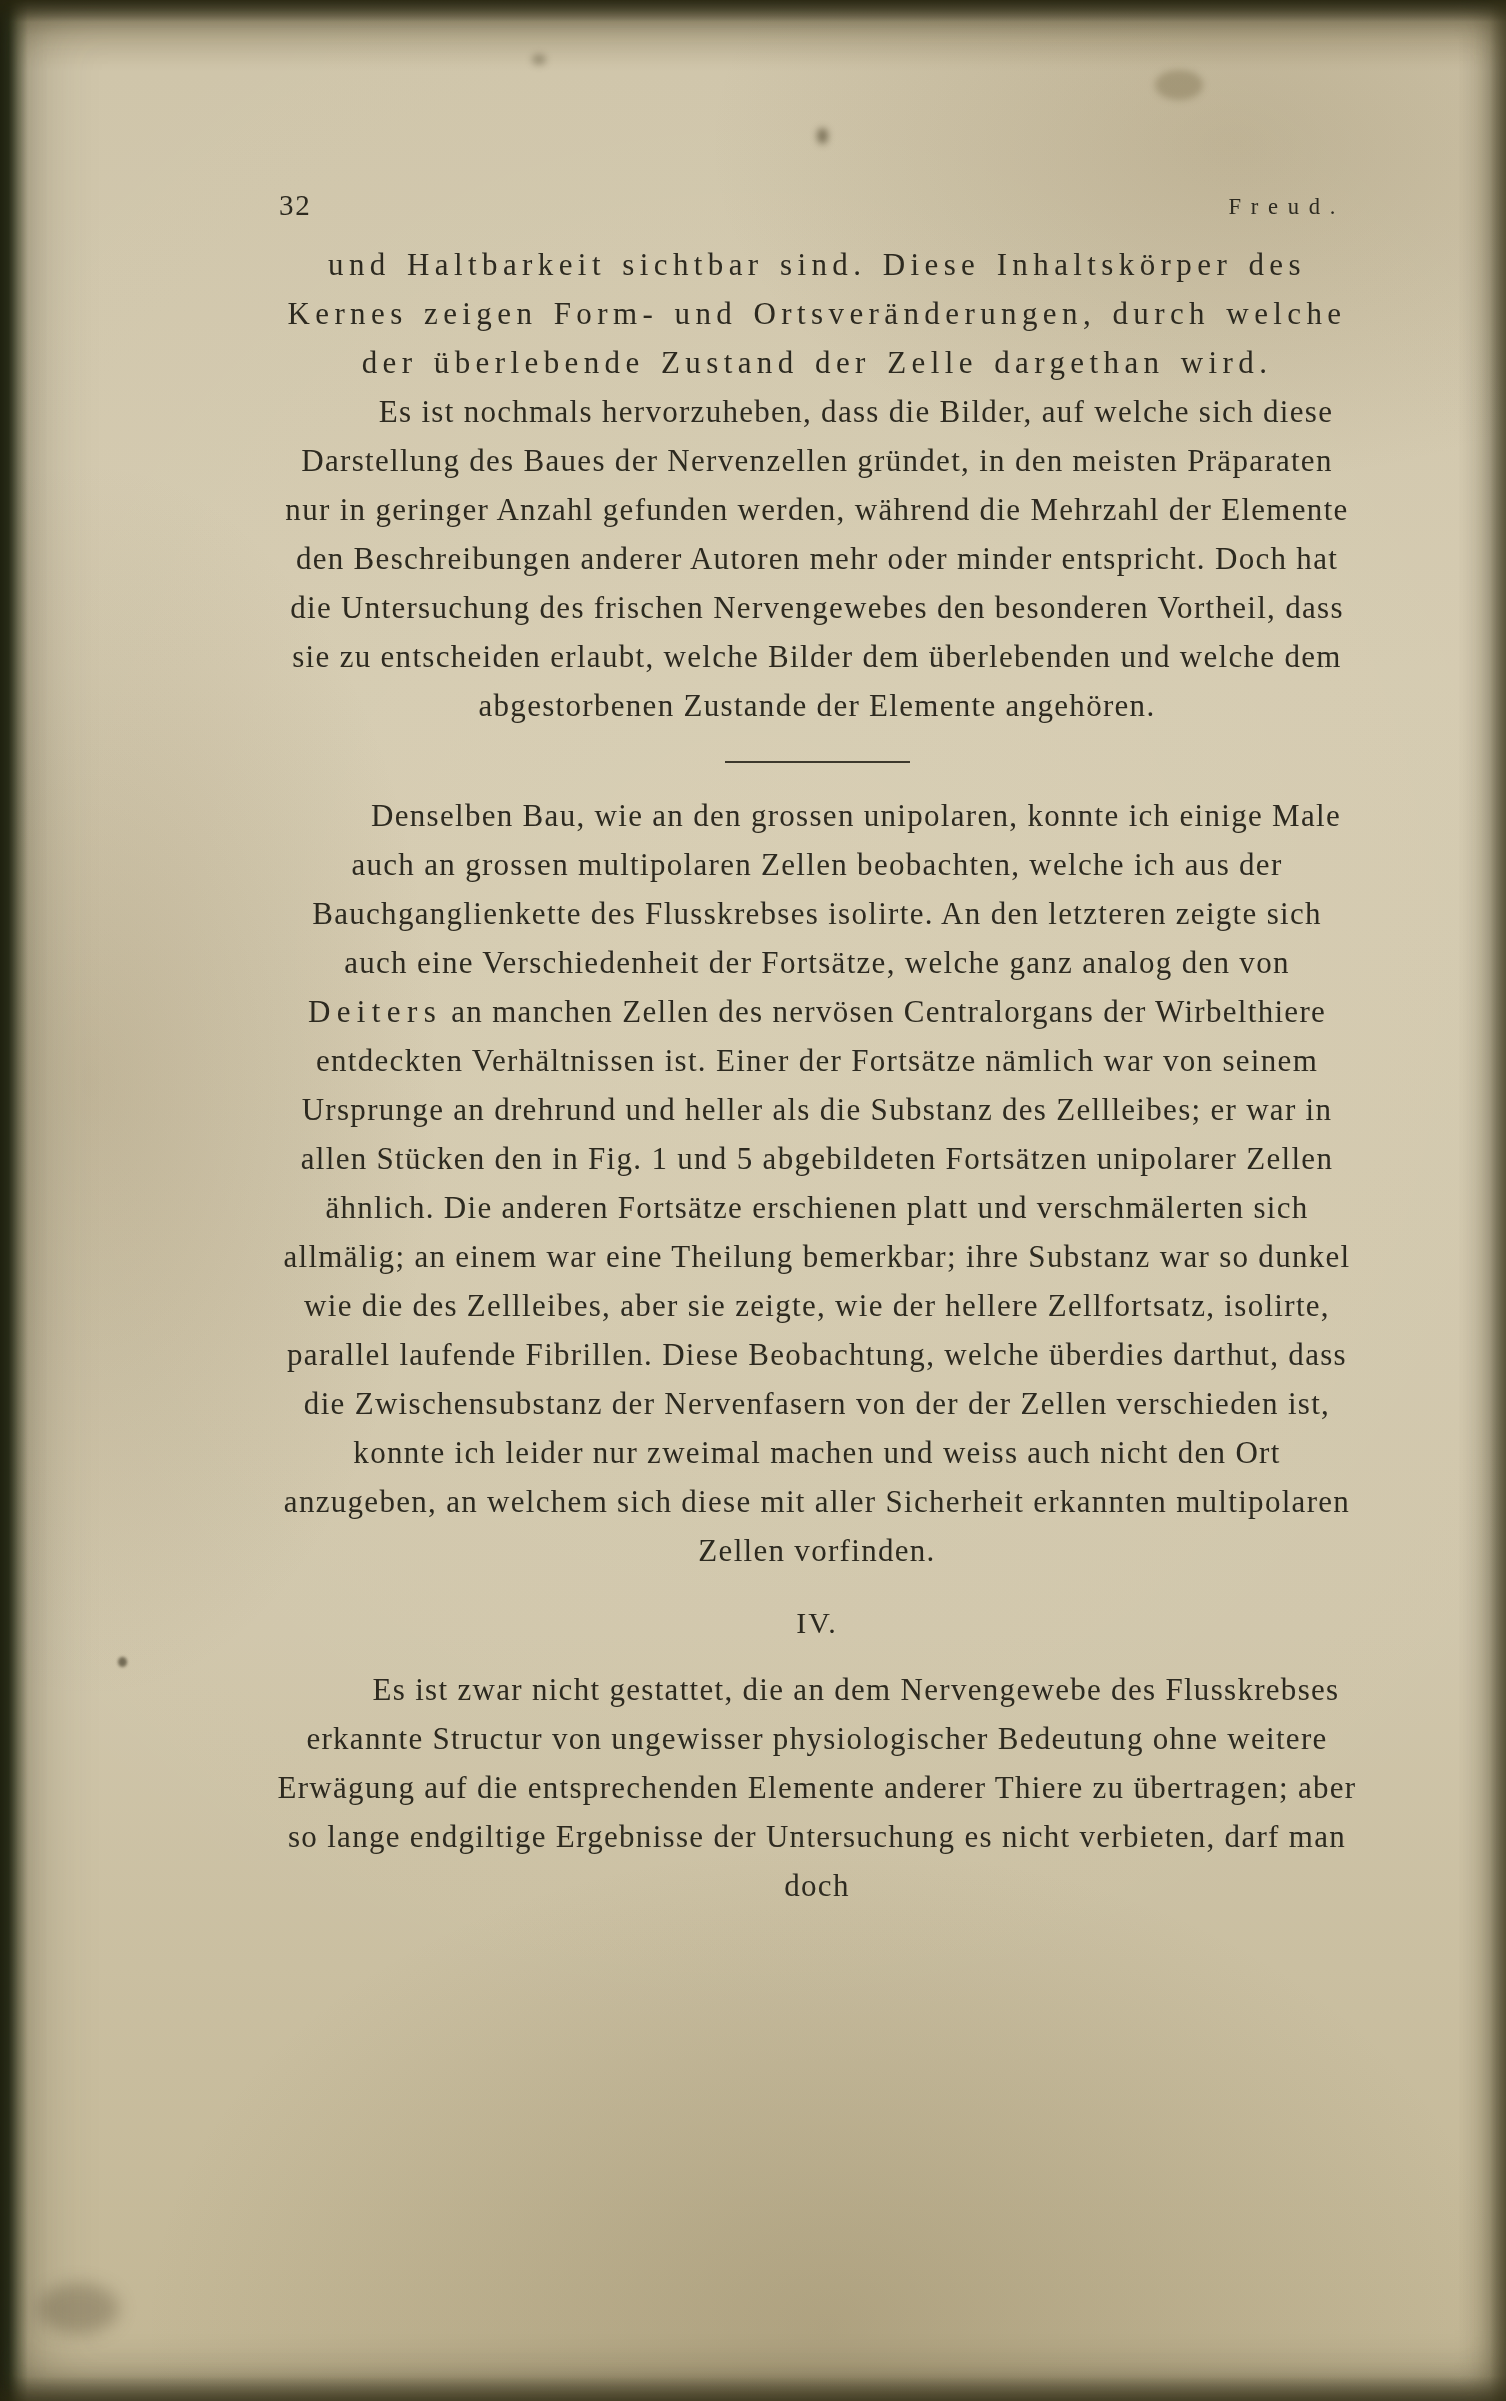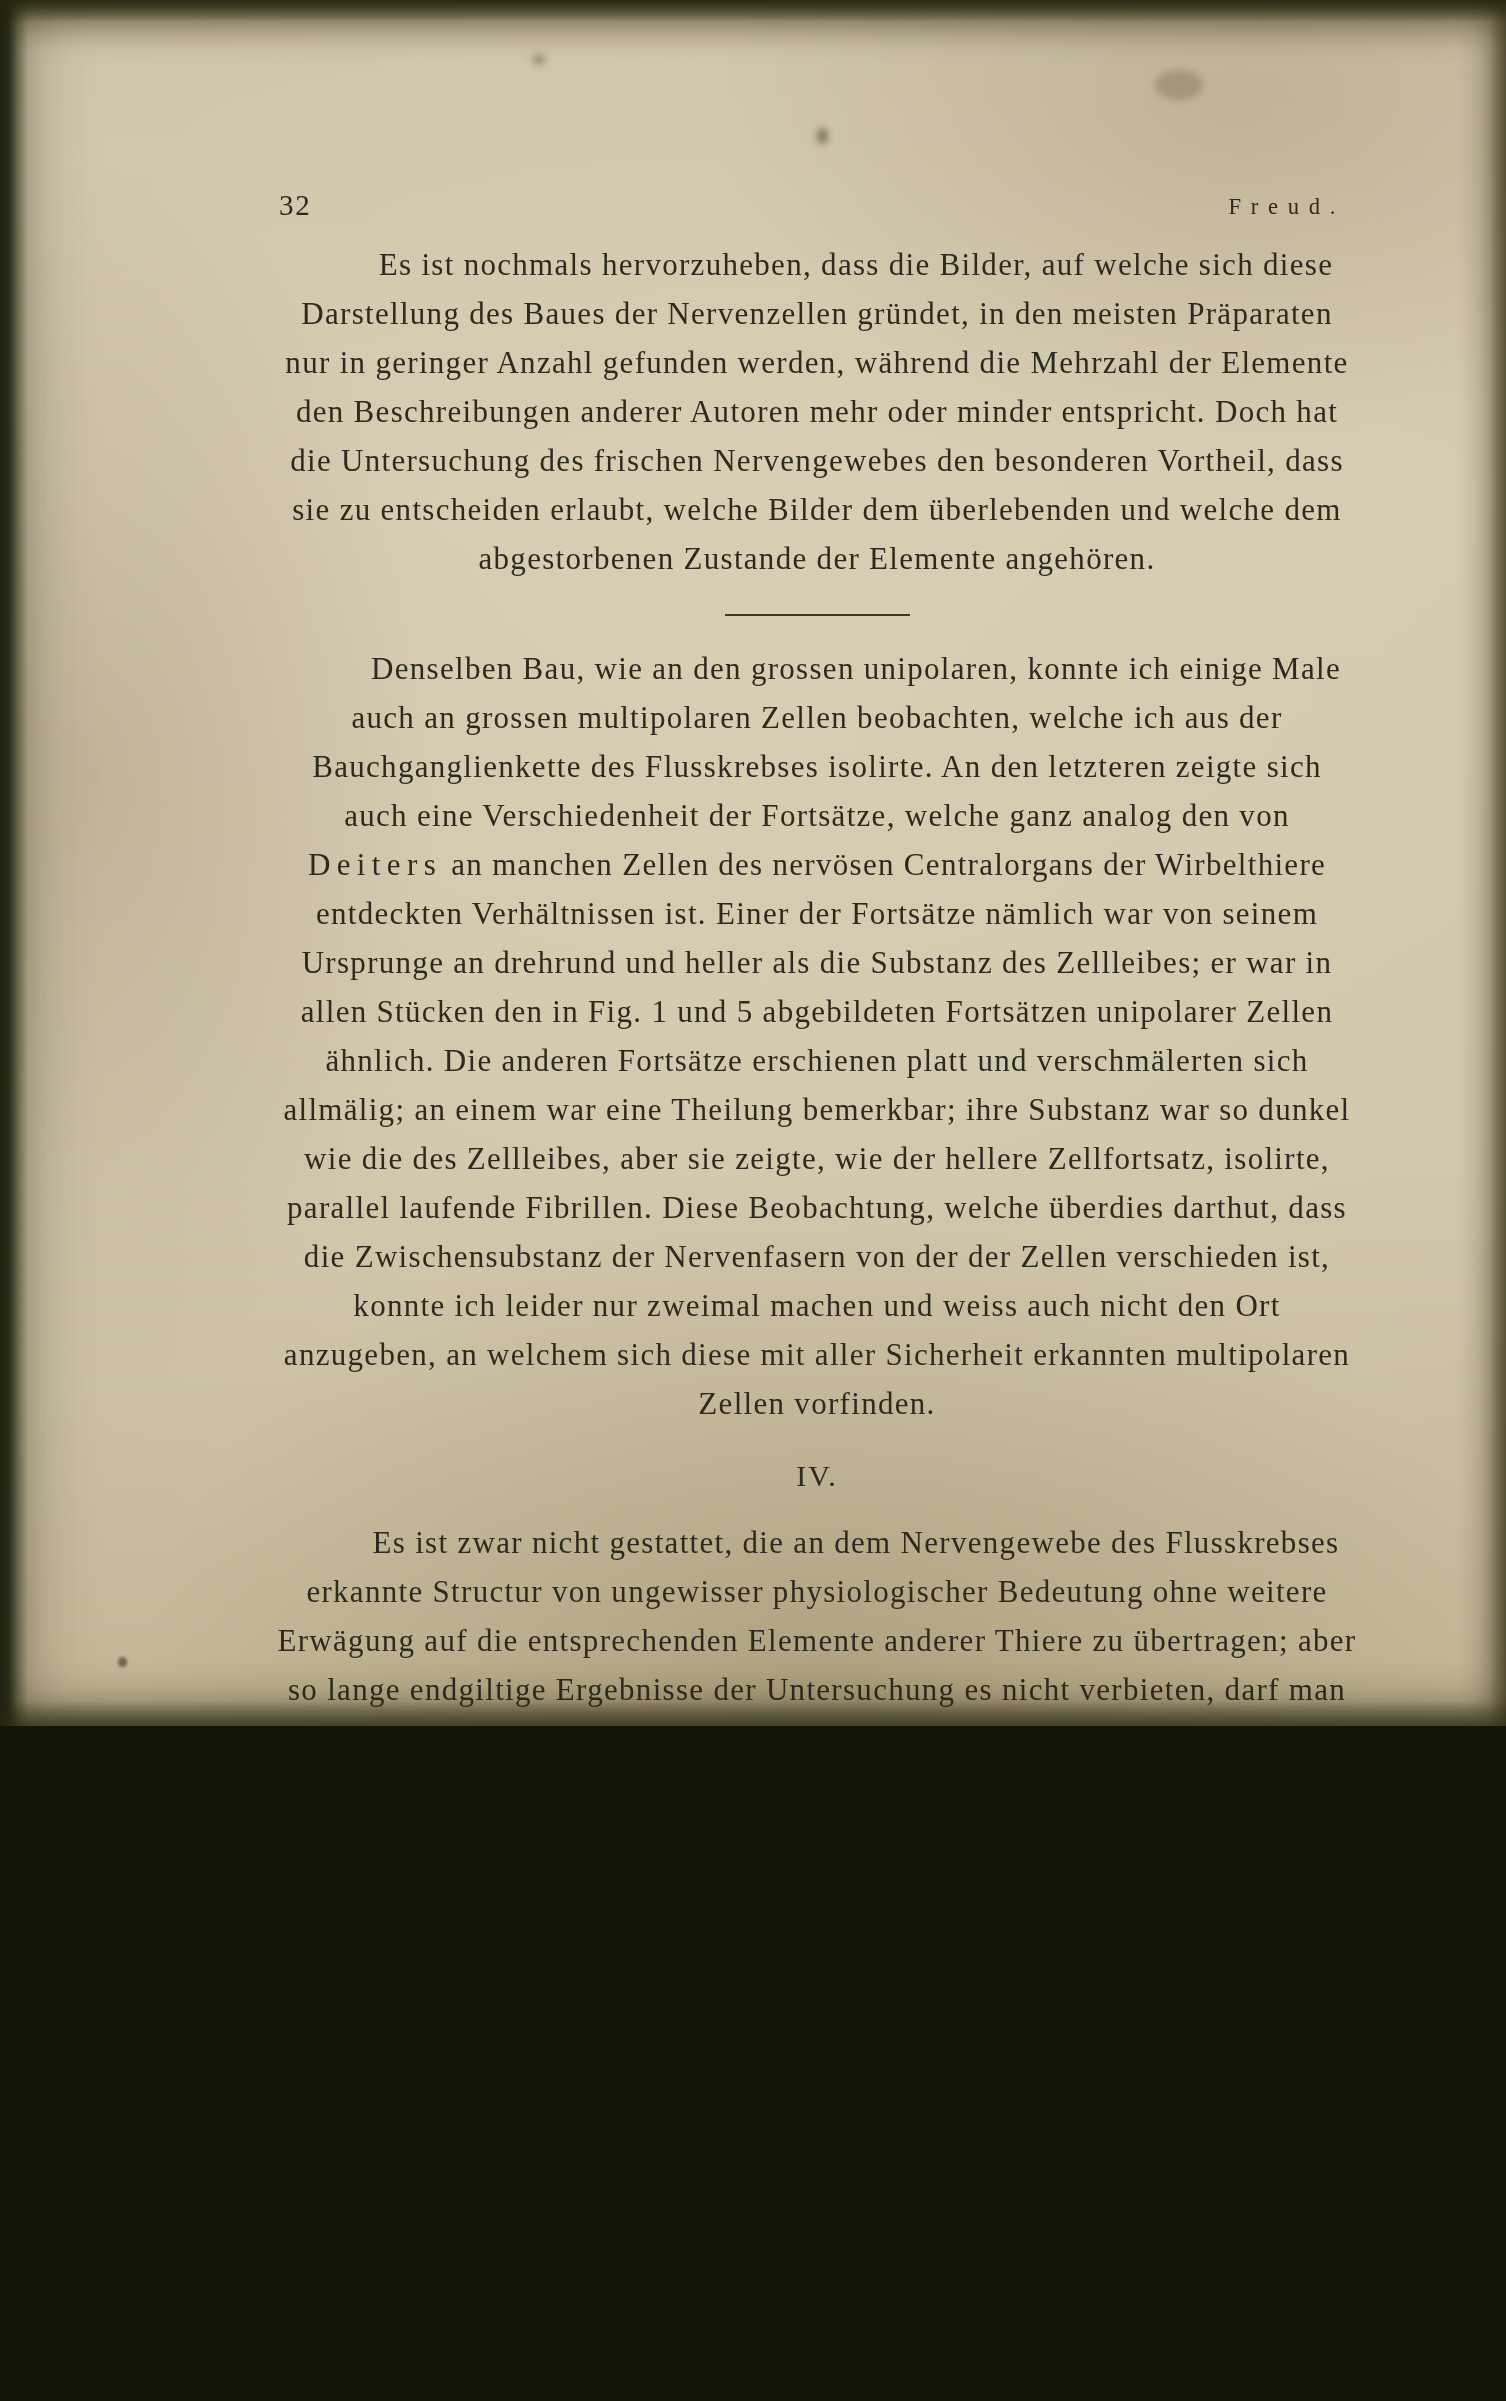--- a/index.html
+++ b/index.html
@@ -3,21 +3,21 @@
 <meta charset="utf-8">
 <style>
   html, body {
     margin: 0;
     padding: 0;
     background: #141409;
   }
   .scan {
     position: relative;
     width: 1506px;
-    height: 1726px;
+    height: 2401px;
     overflow: hidden;
     font-family: "Liberation Serif", "DejaVu Serif", serif;
     color: #2d2a20;
     background:
       radial-gradient(752px 484px at 82% 6%, rgba(120,100,60,0.20), transparent 70%),
       radial-gradient(484px 860px at 6% 45%, rgba(120,102,66,0.22), transparent 72%),
       radial-gradient(913px 645px at 55% 97%, rgba(108,92,56,0.24), transparent 75%),
       radial-gradient(1289px 1397px at 50% 40%, rgba(255,250,225,0.10), transparent 80%),
       linear-gradient(180deg, #b4a787 0%, #cfc5aa 3%, #d4cab0 28%, #d0c6ab 68%, #c2b694 100%);
   }
@@ -139,20 +139,21 @@
 
   <div class="text-block">
 
     <div class="header-row">
       <span class="page-number">32</span>
       <span class="running-header">Freud.</span>
     </div>
 
     <div class="body-copy">
 
+      <p class="para-spaced">und Haltbarkeit sichtbar sind. Diese Inhaltskörper des Kernes zeigen Form- und Ortsveränderungen, durch welche der überlebende Zustand der Zelle dargethan wird.</p>
 
       <p class="para-indent">Es ist nochmals hervorzuheben, dass die Bilder, auf welche sich diese Darstellung des Baues der Nervenzellen gründet, in den meisten Präparaten nur in geringer Anzahl gefunden werden, während die Mehrzahl der Elemente den Beschreibungen anderer Autoren mehr oder minder entspricht. Doch hat die Untersuchung des frischen Nervengewebes den besonderen Vortheil, dass sie zu entscheiden erlaubt, welche Bilder dem überlebenden und welche dem abgestorbenen Zustande der Elemente angehören.</p>
 
       <div class="section-divider"></div>
 
       <p class="para-indent"><span>Denselben Bau, wie an den grossen unipolaren, konnte ich einige Male auch an grossen multipolaren Zellen beobachten, welche ich aus der Bauchganglienkette des Flusskrebses isolirte. An den letzteren zeigte sich auch eine Verschiedenheit der Fortsätze, welche ganz analog den von </span><span class="spaced-name">Deiters</span><span> an manchen Zellen des nervösen Centralorgans der Wirbelthiere entdeckten Verhältnissen ist. Einer der Fortsätze nämlich war von seinem Ursprunge an drehrund und heller als die Substanz des Zellleibes; er war in allen Stücken den in Fig. 1 und 5 abgebildeten Fortsätzen unipolarer Zellen ähnlich. Die anderen Fortsätze erschienen platt und verschmälerten sich allmälig; an einem war eine Theilung bemerkbar; ihre Substanz war so dunkel wie die des Zellleibes, aber sie zeigte, wie der hellere Zellfortsatz, isolirte, parallel laufende Fibrillen. Diese Beobachtung, welche überdies darthut, dass die Zwischensubstanz der Nervenfasern von der der Zellen verschieden ist, konnte ich leider nur zweimal machen und weiss auch nicht den Ort anzugeben, an welchem sich diese mit aller Sicherheit erkannten multipolaren Zellen vorfinden.</span></p>
 
       <p class="section-heading">IV.</p>
 
       <p class="para-indent">Es ist zwar nicht gestattet, die an dem Nervengewebe des Flusskrebses erkannte Structur von ungewisser physiologischer Bedeutung ohne weitere Erwägung auf die entsprechenden Elemente anderer Thiere zu übertragen; aber so lange endgiltige Ergebnisse der Untersuchung es nicht verbieten, darf man doch</p>

